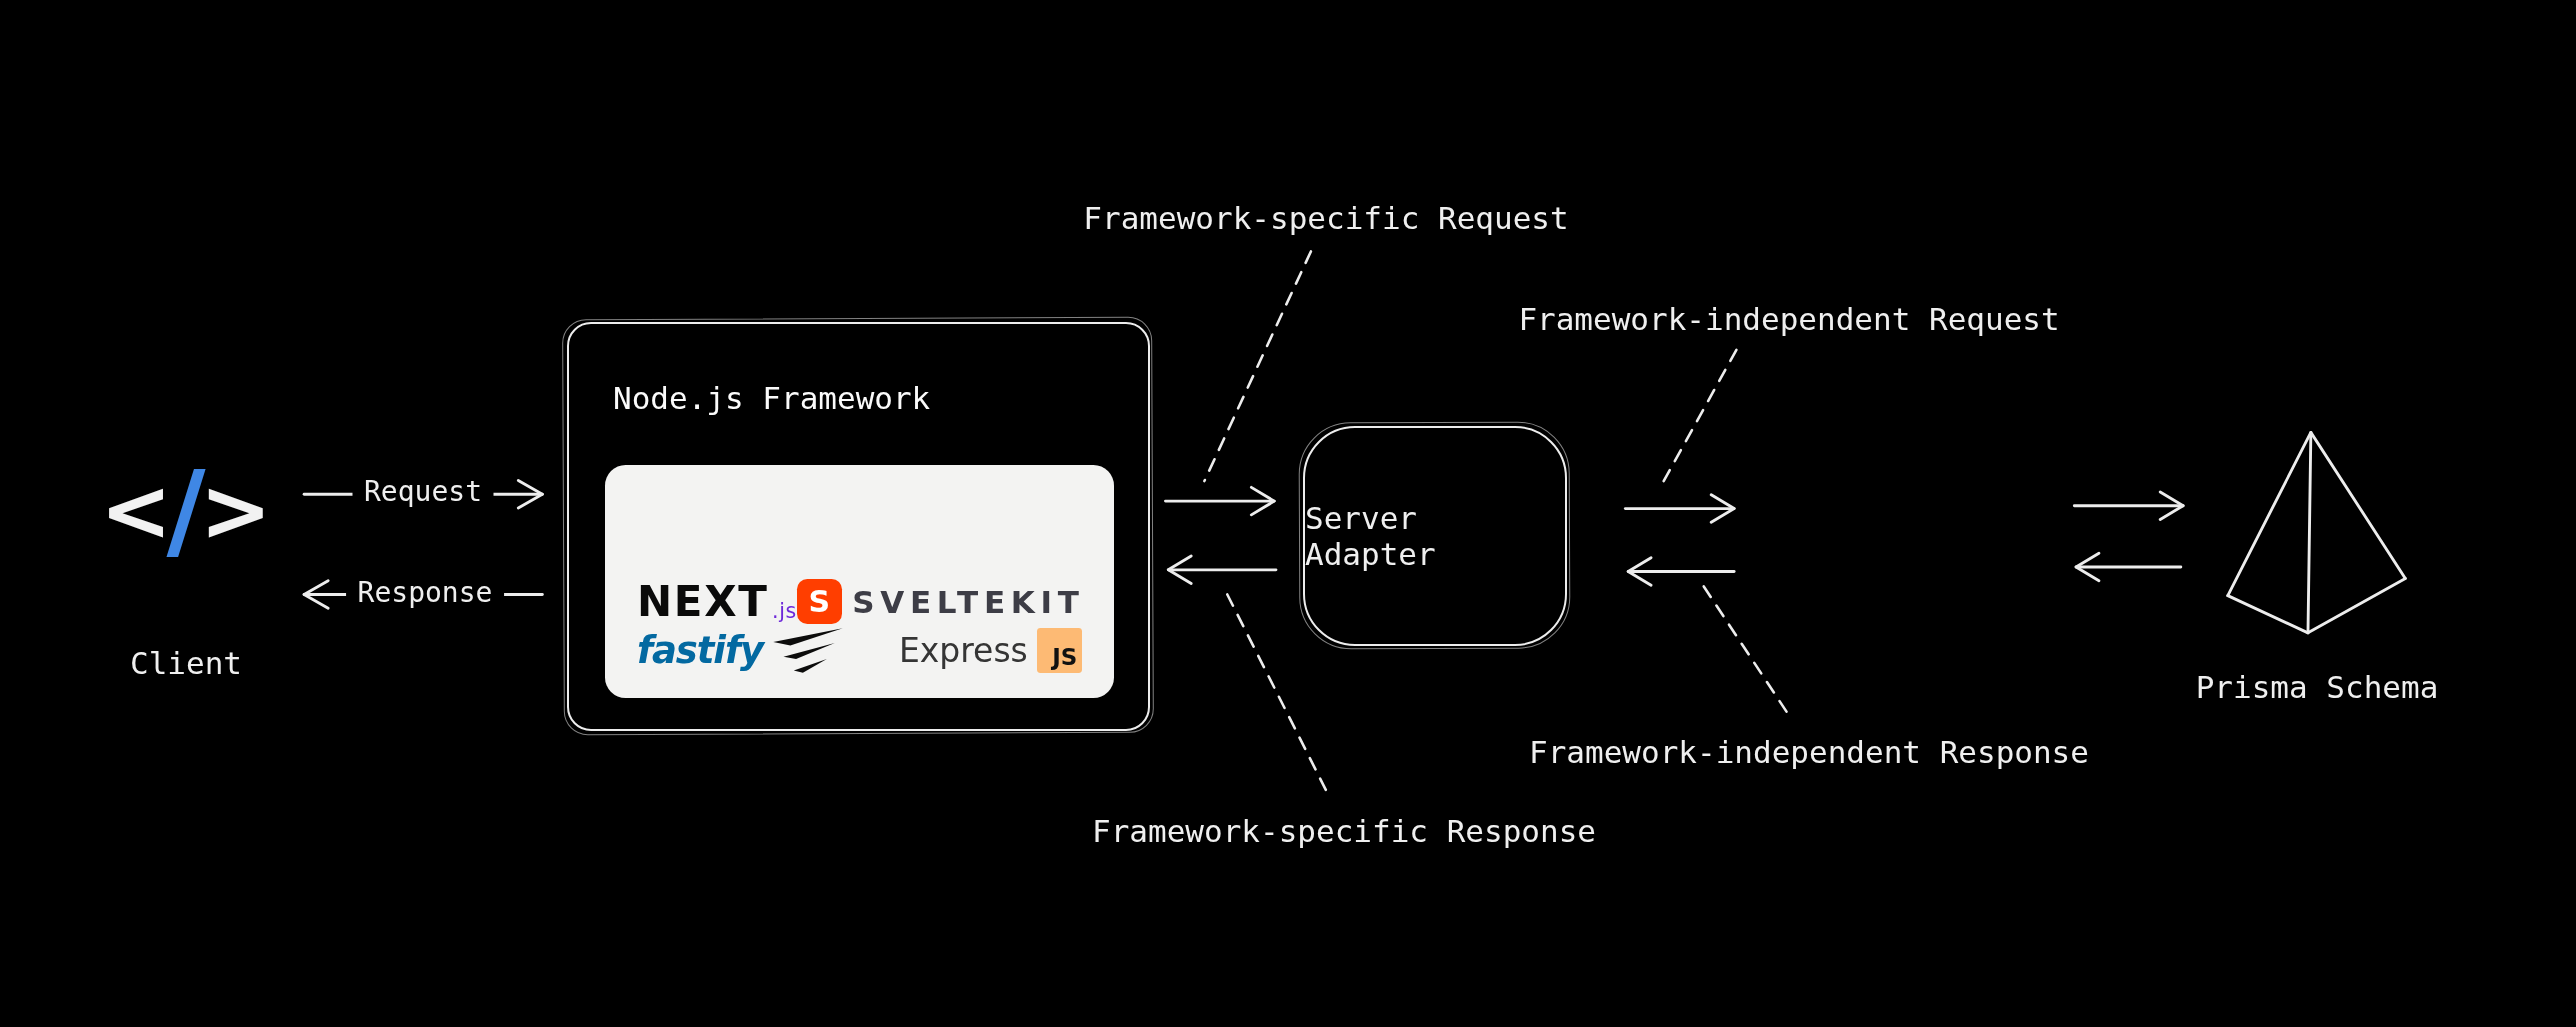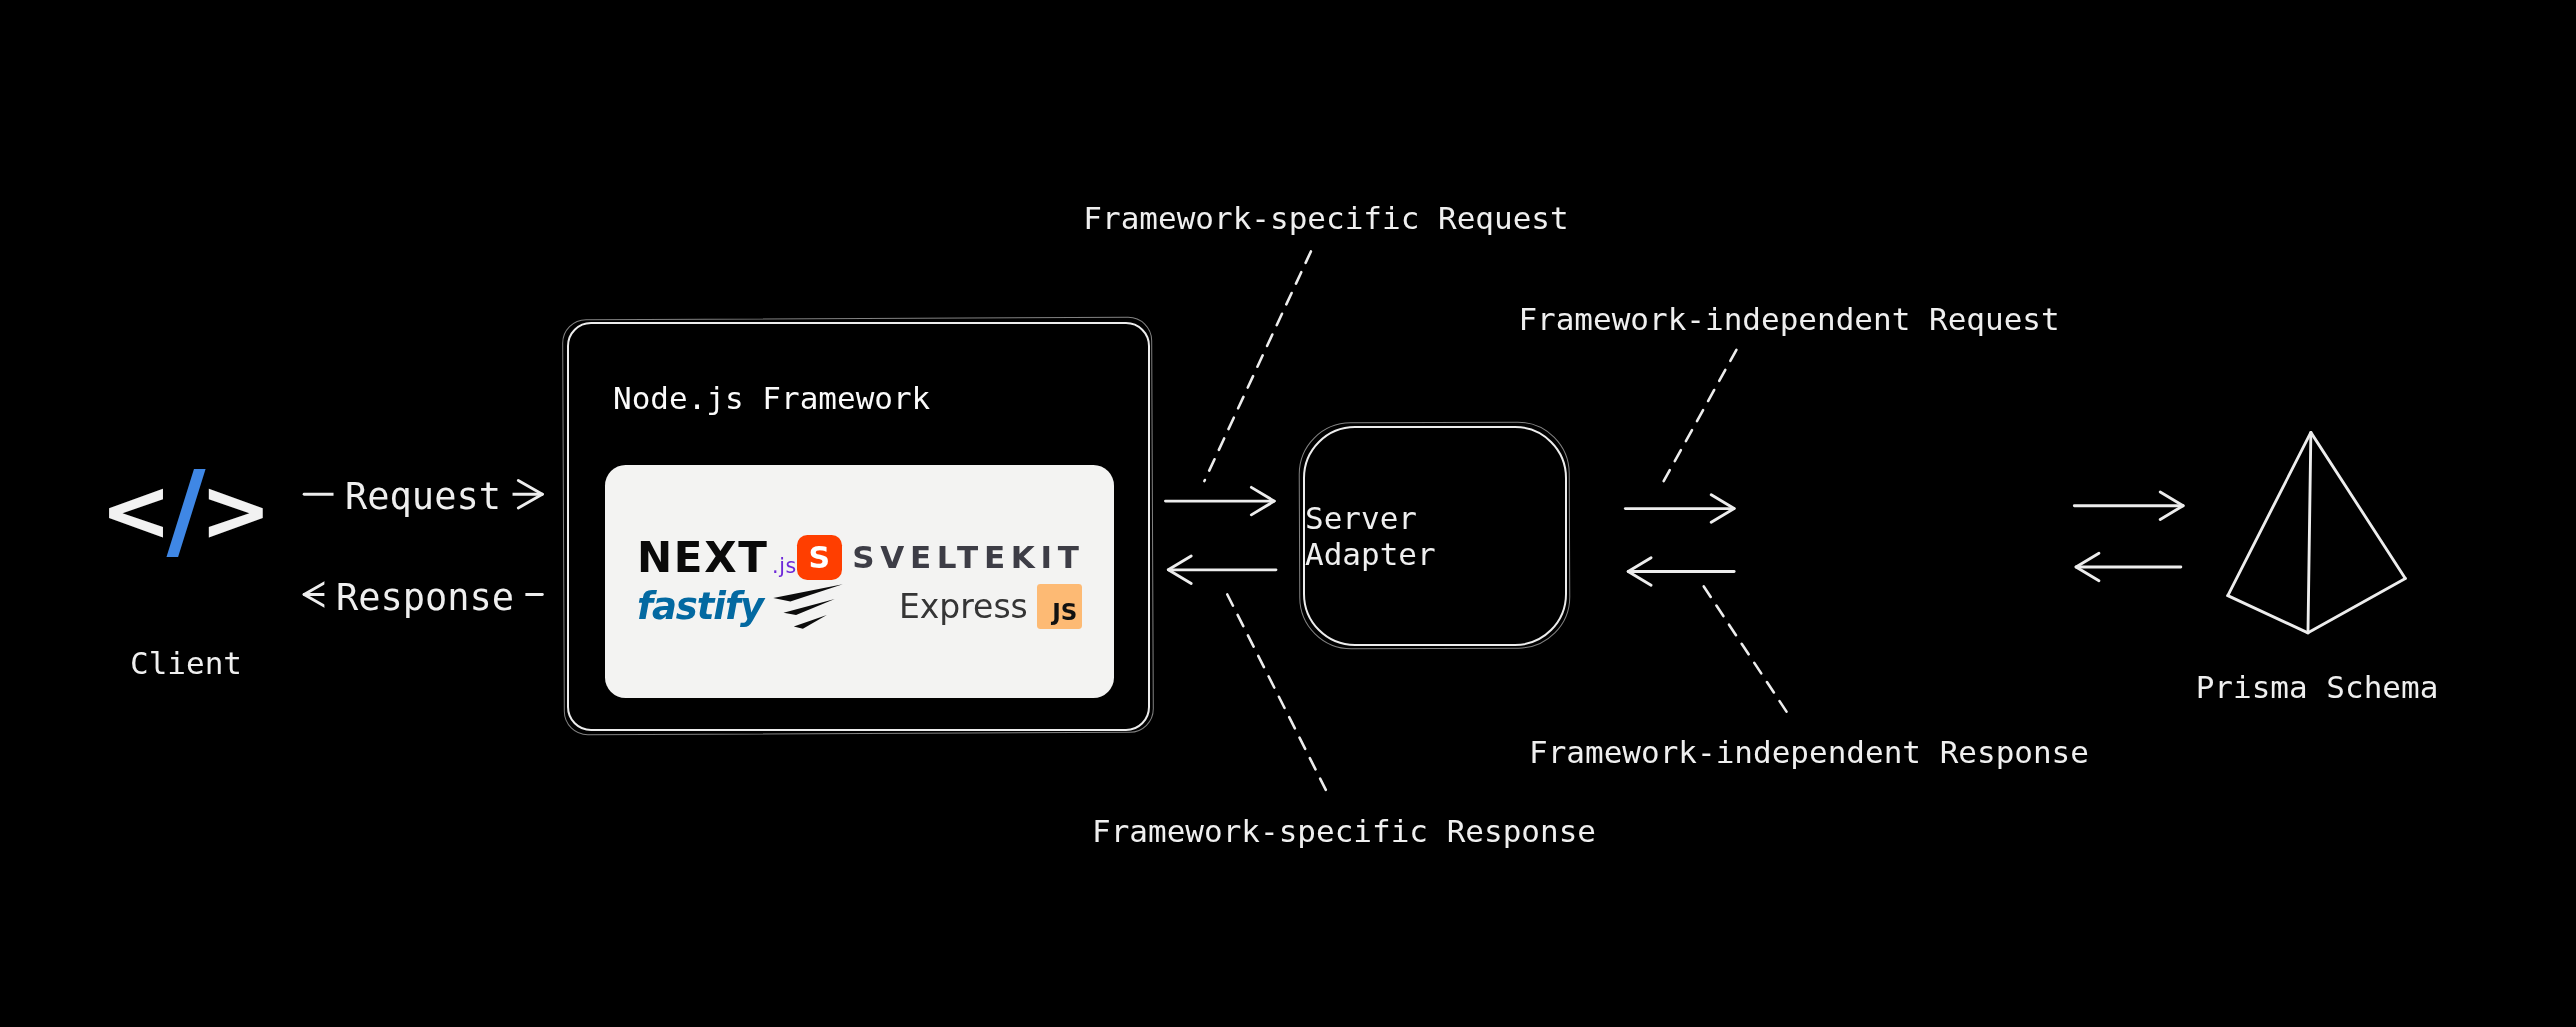--- a/index.html
+++ b/index.html
@@ -55,35 +55,35 @@
     z-index: 2;
   }
   .client-icon .bracket { font-size: 86px; line-height: 1; color: #f2f2f2; }
   .client-icon .slash   { font-size: 107px; line-height: 0.85; color: #3f87e5; margin: 0 -5.7px; font-weight: 700; }
 
   
   .line-label {
     background: #000;
     padding: 0 11.5px;
     z-index: 3;
-    font-size: 37px;
+    font-size: 28px;
   }
 
   
   .framework-box { left: 567px; top: 322px; width: 583px; height: 409px; border-radius: 24px; }
   .framework-title { left: 44px; top: 56px; font-size: 31px; color: #fafafa; white-space: nowrap; }
   .logo-card {
     position: absolute;
     left: 36px; top: 141px;
     width: 509px; height: 233px;
     background: #f3f3f2;
     border-radius: 20.6px;
     box-sizing: border-box;
     padding: 23px 32px;
-    display: flex; flex-direction: column; justify-content: center;
+    display: flex; flex-direction: column; justify-content: flex-end;
   }
   .logo-row { display: flex; align-items: center; justify-content: space-between; }
   .logo { display: flex; align-items: center; font-family: "DejaVu Sans", "Liberation Sans", sans-serif; }
 
   .next-word { font-size: 42px; font-weight: 700; color: #0a0a0a; letter-spacing: 1.7px; }
   .next-suffix { font-size: 20.6px; font-weight: 400; color: #6d28d9; align-self: flex-end; margin-left: 3.4px; margin-bottom: 3.4px; letter-spacing: 0.6px; }
 
   .svelte-badge {
     width: 45px; height: 45px; background: #ff3e00; border-radius: 10.3px;
     display: flex; align-items: center; justify-content: center;

